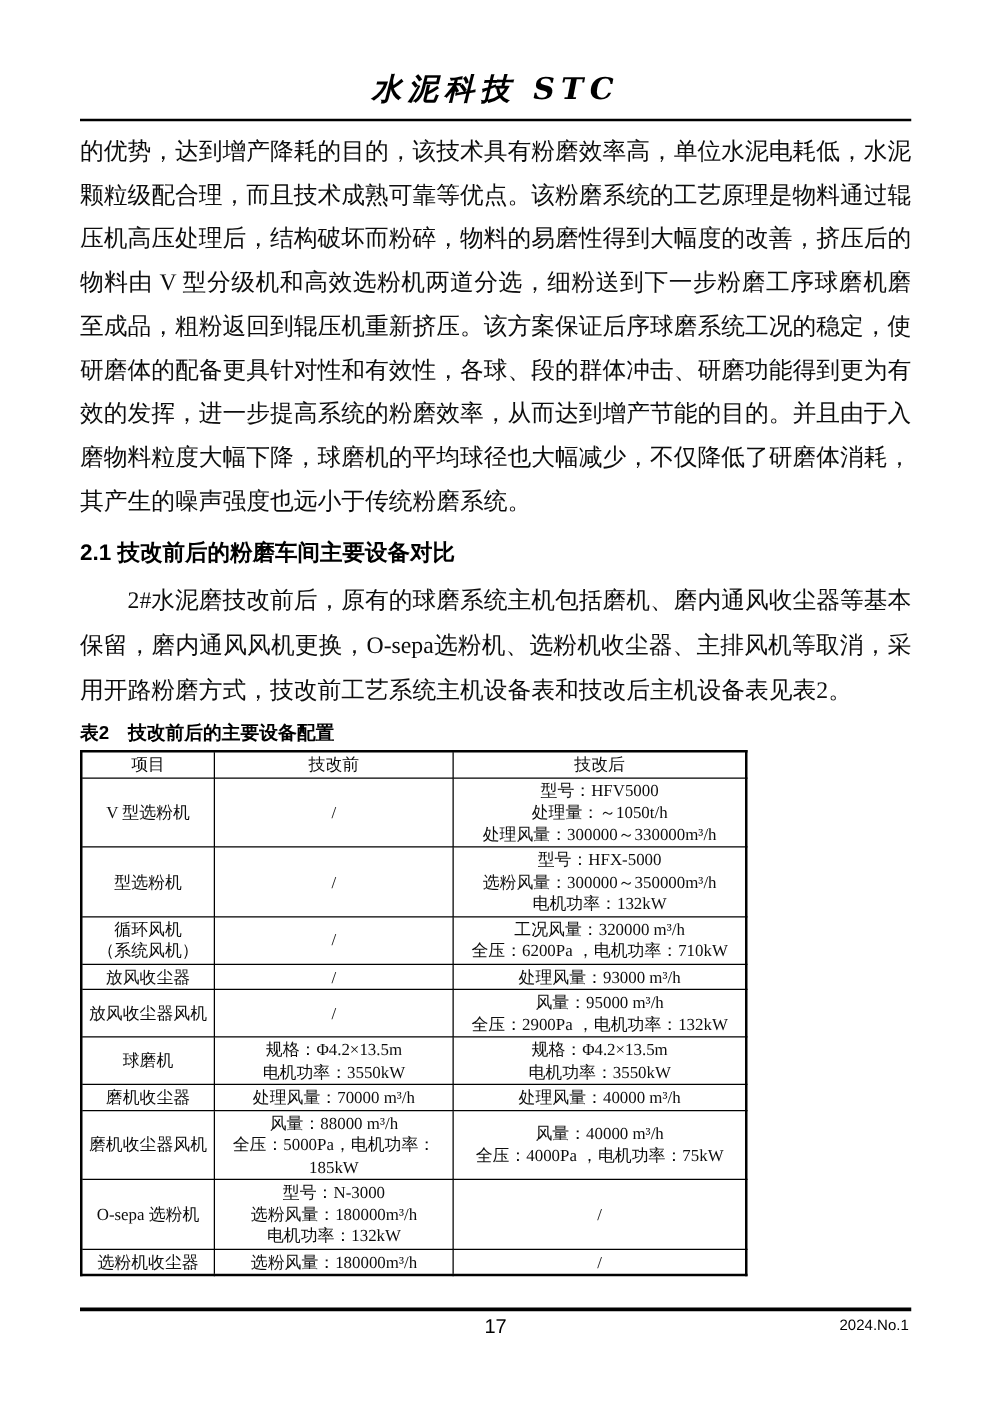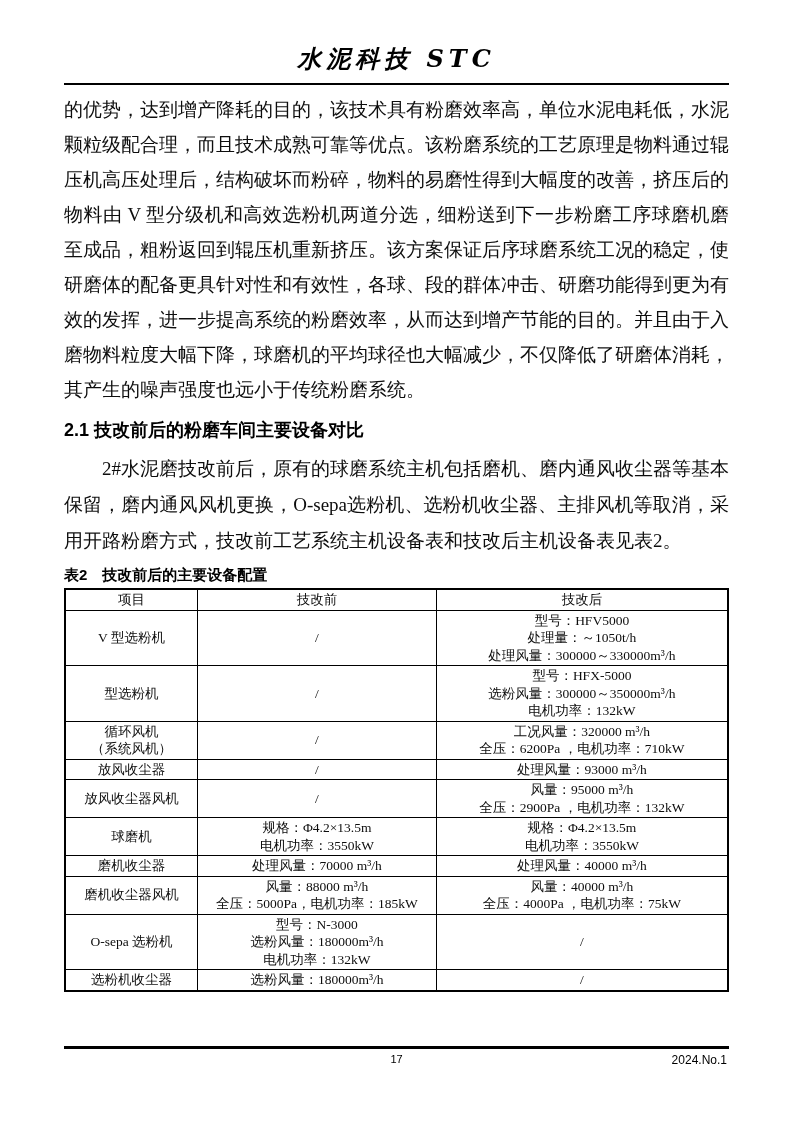--- a/index.html
+++ b/index.html
@@ -5,21 +5,21 @@
   * { margin: 0; padding: 0; box-sizing: border-box; }
   html, body { background: #ffffff; }
   body { font-family: "Liberation Serif", "DejaVu Serif", serif; color: #111; }
   .page {
     position: relative;
     width: 793px;
     height: 1122px;
     background: #ffffff;
     overflow: hidden;
   }
-  .content { margin: 0 64px; width: 665px; }
+  .content { margin: 12px 64px; width: 665px; }
 
   .journal-title {
     padding-top: 44px;
     text-align: center;
     font-family: "DejaVu Serif", serif;
     font-style: italic;
     font-weight: bold;
     font-size: 24px;
     line-height: 30px;
     letter-spacing: 5px;
@@ -54,21 +54,21 @@
     text-align: left;
     font-family: "Liberation Sans", sans-serif;
     font-weight: bold;
     font-size: 15px;
     line-height: 20px;
     color: #000;
   }
 
   table.equip {
     margin-top: 3px;
-    width: 665px;
+    width: 534px;
     border-collapse: collapse;
     table-layout: fixed;
   }
   table.equip col.c1 { width: 20%; }
   table.equip col.c2 { width: 36%; }
   table.equip col.c3 { width: 44%; }
   table.equip th, table.equip td {
     border: 1px solid #000;
     font-weight: normal;
     font-size: 13.5px;
@@ -86,21 +86,21 @@
     left: 64px;
     width: 665px;
     top: 1046px;
   }
   .footer-rule { border-top: 3px solid #000; height: 0; }
   .footer-row { position: relative; margin-top: 4px; height: 16px; }
   .page-number {
     position: absolute; left: 0; right: 0;
     text-align: center;
     font-family: "Liberation Sans", sans-serif;
-    font-size: 11px; color: #000;
+    font-size: 16px; color: #000;
   }
   .issue-number {
     position: absolute; right: 2px;
     font-family: "Liberation Sans", sans-serif;
     font-size: 12px; color: #000;
   }
 </style>
 </head>
 <body>
 

